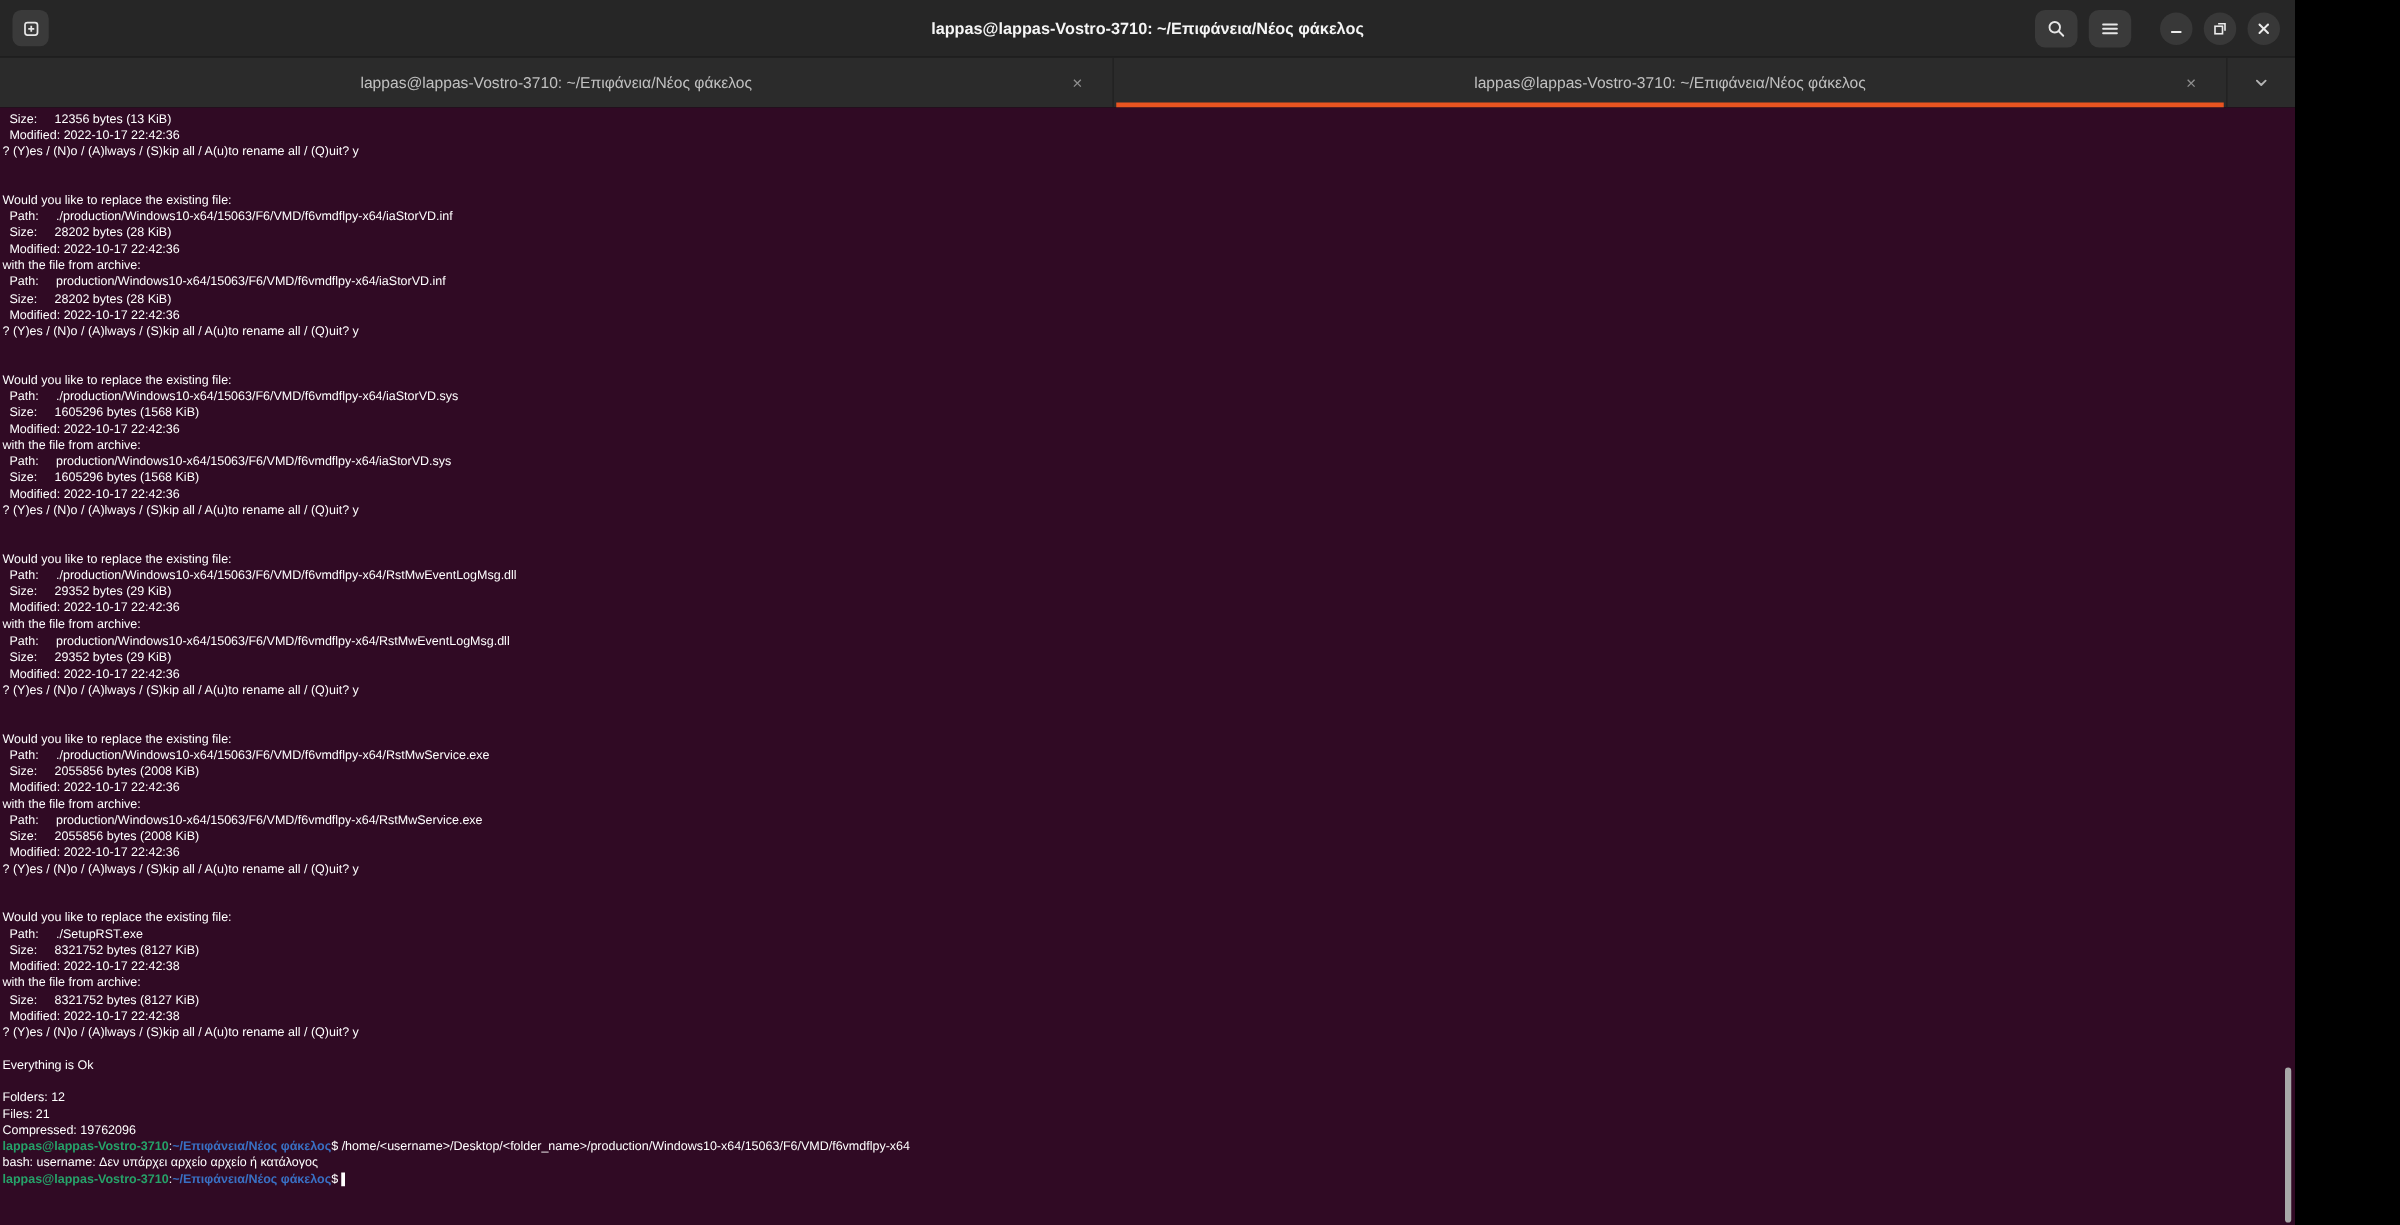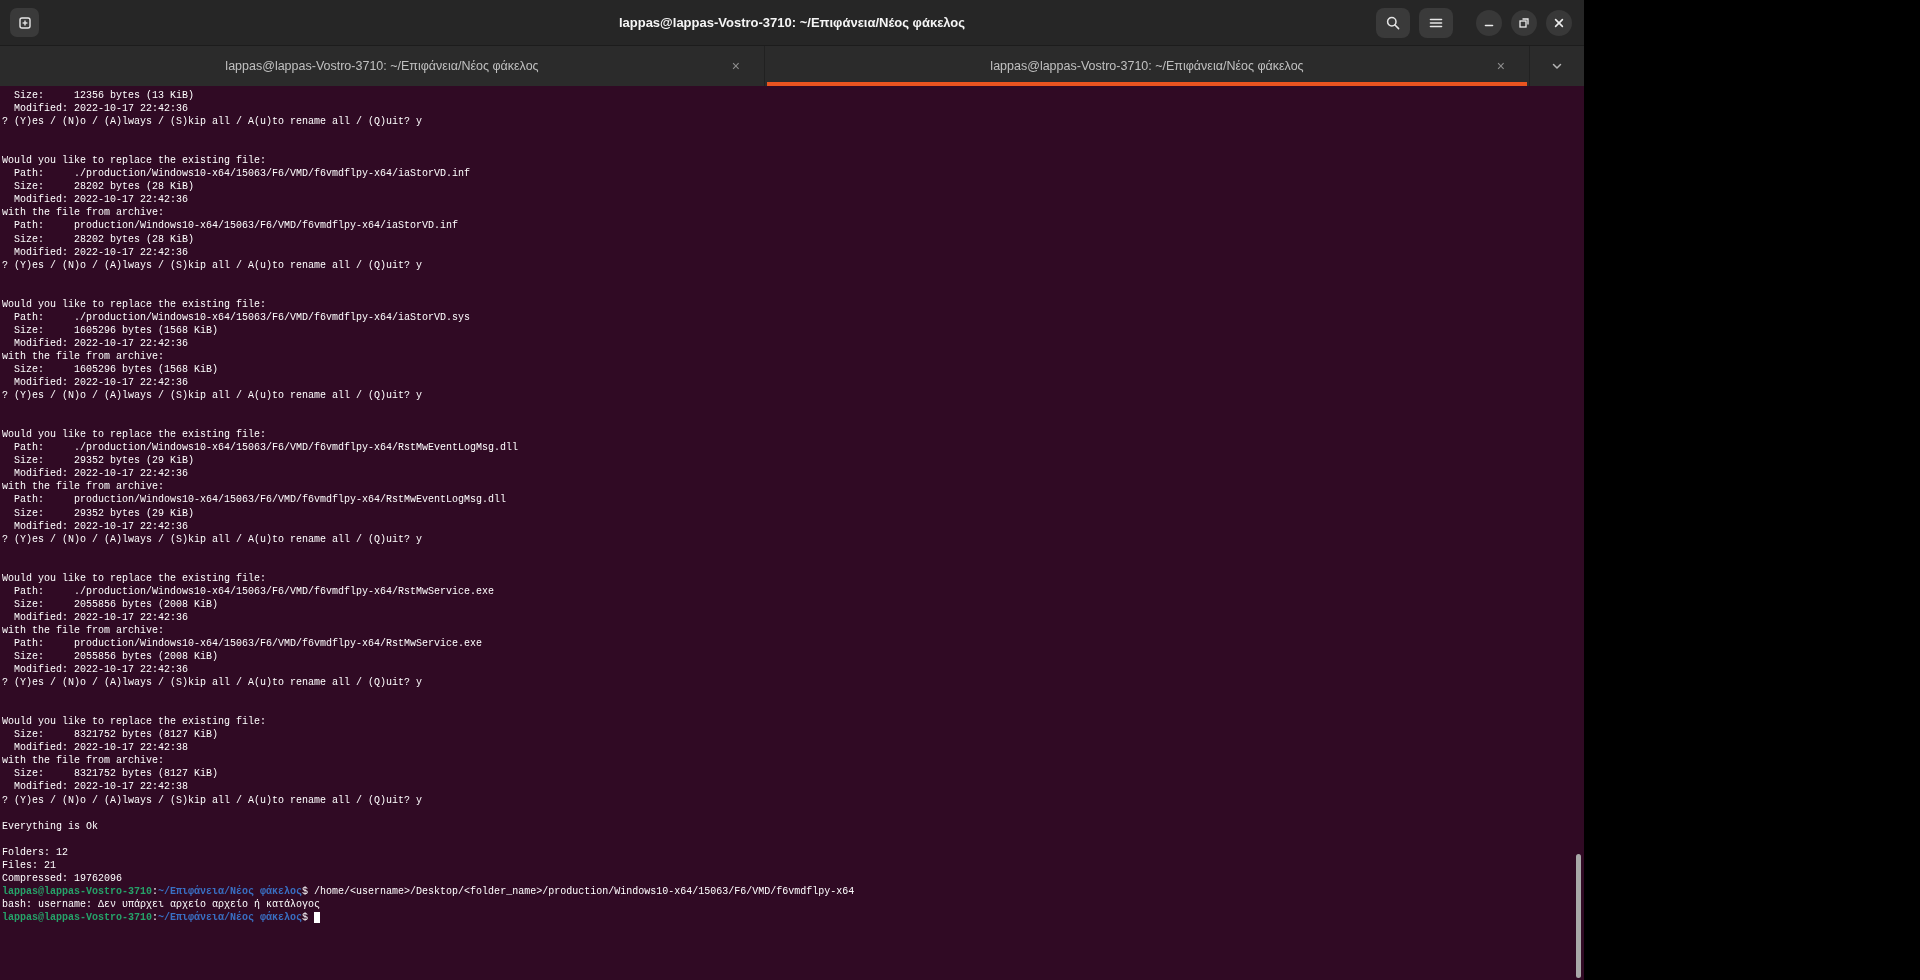--- a/index.html
+++ b/index.html
@@ -1,37 +1,37 @@
 <!DOCTYPE html>
 <html style="--accent: #e95420; --term-bg: #300a24; --fg: #ffffff;"><head>
 <meta charset="utf-8">
 <style>
   html,body{margin:0;padding:0;width:1920px;height:980px;overflow:hidden;background:#000;}
   *{box-sizing:border-box;}
-  .window{position:relative;width:1584px;height:980px;font-family:"Liberation Sans","DejaVu Sans",sans-serif;}
+  .window{position:relative;width:1836px;height:980px;font-family:"Liberation Sans","DejaVu Sans",sans-serif;}
 
   
   .titlebar{position:absolute;top:0;left:0;right:0;height:46px;background:#262626;display:flex;align-items:center;border-bottom:1px solid #1c1c1c;}
   .newtab-btn{margin-left:10px;width:29px;height:29px;border-radius:7px;background:#3a3a3a;display:flex;align-items:center;justify-content:center;color:#e6e6e6;}
   .win-title{position:absolute;left:0;right:0;text-align:center;color:#f5f5f5;font-weight:bold;font-size:13px;pointer-events:none;}
   .titlebar-right{margin-left:auto;display:flex;align-items:center;gap:9px;margin-right:12px;}
   .sq-btn{width:34px;height:30px;border-radius:8px;background:#3a3a3a;display:flex;align-items:center;justify-content:center;color:#e6e6e6;}
   .circle-btn{width:26px;height:26px;border-radius:50%;background:#383838;display:flex;align-items:center;justify-content:center;color:#ececec;}
   .gap-left{margin-left:14px;}
 
   
   .tabbar{position:absolute;top:46px;left:0;right:0;height:40px;background:#2b2b2b;display:flex;}
   .tab{flex:1;position:relative;display:flex;align-items:center;justify-content:center;color:#c0c0c0;font-size:12.5px;border-right:1px solid #212121;}
   .tab .tab-close{position:absolute;right:24px;top:50%;transform:translateY(-50%);color:#8f8f8f;font-size:14px;line-height:1;}
   .tab.active::after{content:'';position:absolute;left:2px;right:2px;bottom:0;height:4px;background:var(--accent,#e95420);}
   .tab-chevron{width:54px;display:flex;align-items:center;justify-content:center;color:#b4b4b4;}
 
   
   .terminal{position:absolute;top:86px;left:0;right:0;bottom:0;background:var(--term-bg,#300a24);padding:3px 0 0 2px;cursor:text;}
-  .terminal-output{font-family:Liberation Mono, monospace;font-size:10px;line-height:13.05px;color:var(--fg,#ffffff);}
+  .terminal-output{font-family:Liberation Sans, sans-serif;font-size:10px;line-height:13.05px;color:var(--fg,#ffffff);}
   .tline{height:13.05px;white-space:pre;}
   .cursor{background:var(--fg,#ffffff);}
   .scroll-thumb{position:absolute;right:3px;bottom:2px;width:5px;height:124px;background:#a8a8a8;border-radius:3px;}
   svg{display:block;}
 </style>
 </head>
 <body>
 
 <div class="window">
 
@@ -124,20 +124,21 @@
         <div class="tline">  Size:     28202 bytes (28 KiB)</div>
         <div class="tline">  Modified: 2022-10-17 22:42:36</div>
         <div class="tline">? (Y)es / (N)o / (A)lways / (S)kip all / A(u)to rename all / (Q)uit? y</div>
         <div class="tline"></div>
         <div class="tline"></div>
         <div class="tline">Would you like to replace the existing file:</div>
         <div class="tline">  Path:     ./production/Windows10-x64/15063/F6/VMD/f6vmdflpy-x64/iaStorVD.sys</div>
         <div class="tline">  Size:     1605296 bytes (1568 KiB)</div>
         <div class="tline">  Modified: 2022-10-17 22:42:36</div>
         <div class="tline">with the file from archive:</div>
+        <div class="tline">  Path:     production/Windows10-x64/15063/F6/VMD/f6vmdflpy-x64/iaStorVD.sys</div>
         <div class="tline">  Size:     1605296 bytes (1568 KiB)</div>
         <div class="tline">  Modified: 2022-10-17 22:42:36</div>
         <div class="tline">? (Y)es / (N)o / (A)lways / (S)kip all / A(u)to rename all / (Q)uit? y</div>
         <div class="tline"></div>
         <div class="tline"></div>
         <div class="tline">Would you like to replace the existing file:</div>
         <div class="tline">  Path:     ./production/Windows10-x64/15063/F6/VMD/f6vmdflpy-x64/RstMwEventLogMsg.dll</div>
         <div class="tline">  Size:     29352 bytes (29 KiB)</div>
         <div class="tline">  Modified: 2022-10-17 22:42:36</div>
         <div class="tline">with the file from archive:</div>
@@ -152,20 +153,21 @@
         <div class="tline">  Size:     2055856 bytes (2008 KiB)</div>
         <div class="tline">  Modified: 2022-10-17 22:42:36</div>
         <div class="tline">with the file from archive:</div>
         <div class="tline">  Path:     production/Windows10-x64/15063/F6/VMD/f6vmdflpy-x64/RstMwService.exe</div>
         <div class="tline">  Size:     2055856 bytes (2008 KiB)</div>
         <div class="tline">  Modified: 2022-10-17 22:42:36</div>
         <div class="tline">? (Y)es / (N)o / (A)lways / (S)kip all / A(u)to rename all / (Q)uit? y</div>
         <div class="tline"></div>
         <div class="tline"></div>
         <div class="tline">Would you like to replace the existing file:</div>
+        <div class="tline">  Path:     ./SetupRST.exe</div>
         <div class="tline">  Size:     8321752 bytes (8127 KiB)</div>
         <div class="tline">  Modified: 2022-10-17 22:42:38</div>
         <div class="tline">with the file from archive:</div>
         <div class="tline">  Size:     8321752 bytes (8127 KiB)</div>
         <div class="tline">  Modified: 2022-10-17 22:42:38</div>
         <div class="tline">? (Y)es / (N)o / (A)lways / (S)kip all / A(u)to rename all / (Q)uit? y</div>
         <div class="tline"></div>
         <div class="tline">Everything is Ok</div>
         <div class="tline"></div>
         <div class="tline">Folders: 12</div>

